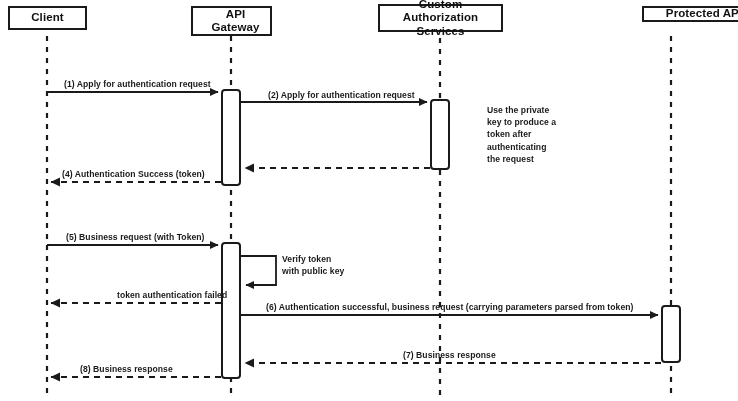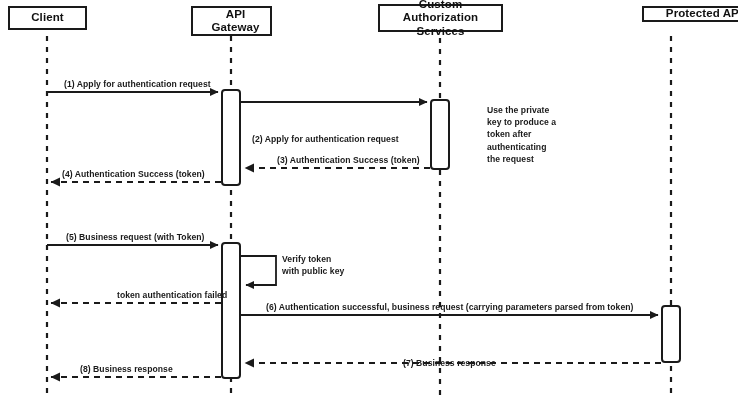--- a/index.html
+++ b/index.html
@@ -125,33 +125,32 @@
   <div class="activation" style="left:221px; top:89px; width:20px; height:97px;"></div>
 
   <div class="activation" style="left:430px; top:99px; width:20px; height:71px;"></div>
 
   <div class="activation" style="left:221px; top:242px; width:20px; height:137px;"></div>
 
   <div class="activation" style="left:661px; top:305px; width:20px; height:58px;"></div>
 
   <div class="msg-label" style="left:64px; top:79px;">(1) Apply for authentication request</div>
 
-  <div class="msg-label" style="left:252px; top:90px;margin-top:44px;">(2) Apply for authentication request</div>
+  <div class="msg-label" style="left:268px; top:90px;">(2) Apply for authentication request</div>
 
-  <div class="msg-label" style="left:277px; top:155px;">(3) Authentication Success (token)</div>
 
   <div class="msg-label" style="left:62px; top:169px;">(4) Authentication Success (token)</div>
 
   <div class="msg-label" style="left:66px; top:232px;">(5) Business request (with Token)</div>
 
   <div class="msg-label" style="left:78px; top:290px;padding-left:39px;">token authentication failed</div>
 
   <div class="msg-label" style="left:266px; top:302px;">(6) Authentication successful, business request (carrying parameters parsed from token)</div>
 
-  <div class="msg-label" style="left:403px; top:358px;">(7) Business response</div>
+  <div class="msg-label" style="left:403px; top:350px;">(7) Business response</div>
 
   <div class="msg-label" style="left:80px; top:364px;">(8) Business response</div>
 
   <div class="note-text" style="left:282px; top:253px;">
     <div>Verify token</div>
     <div>with public key</div>
   </div>
 
   <div class="note-text" style="left:460px; top:104px; width:80px;margin-left:27px;">
     <div>Use the private</div>

